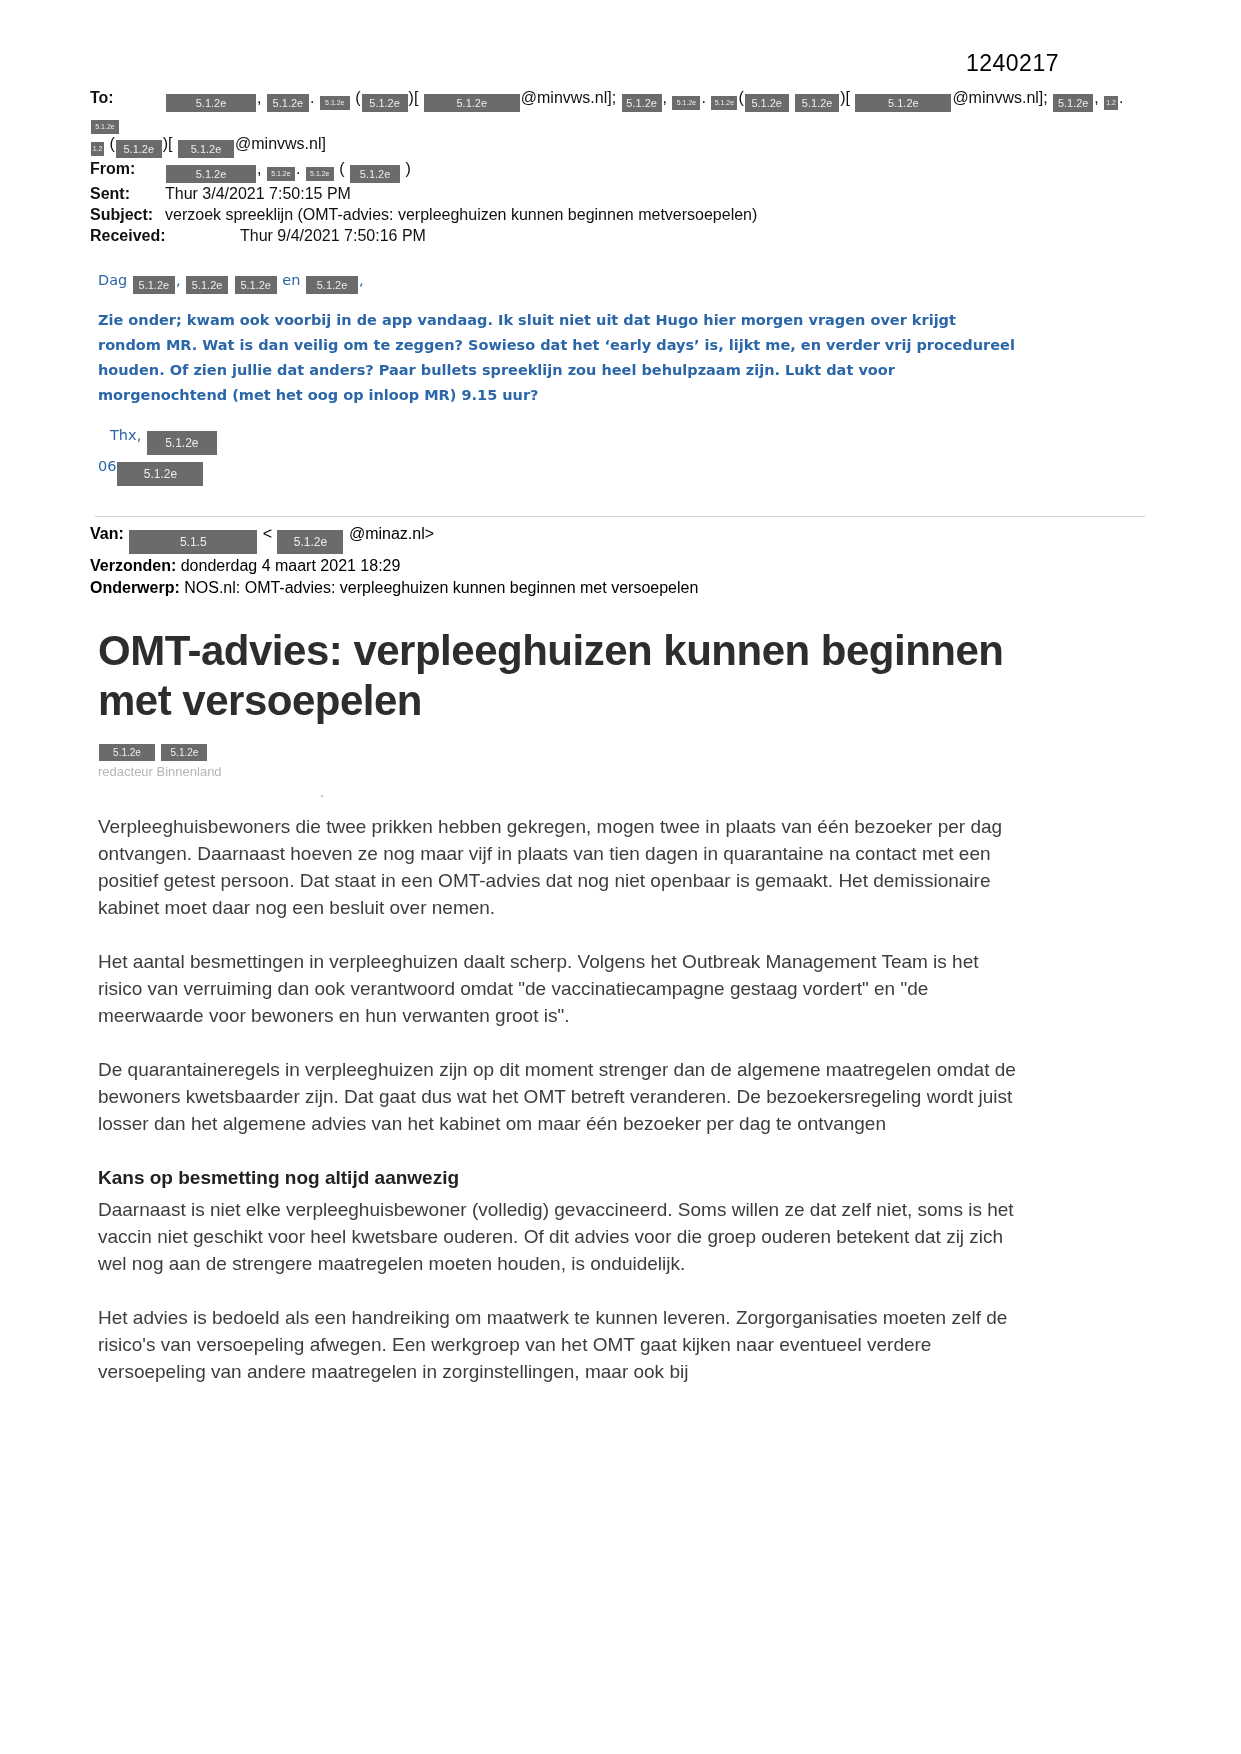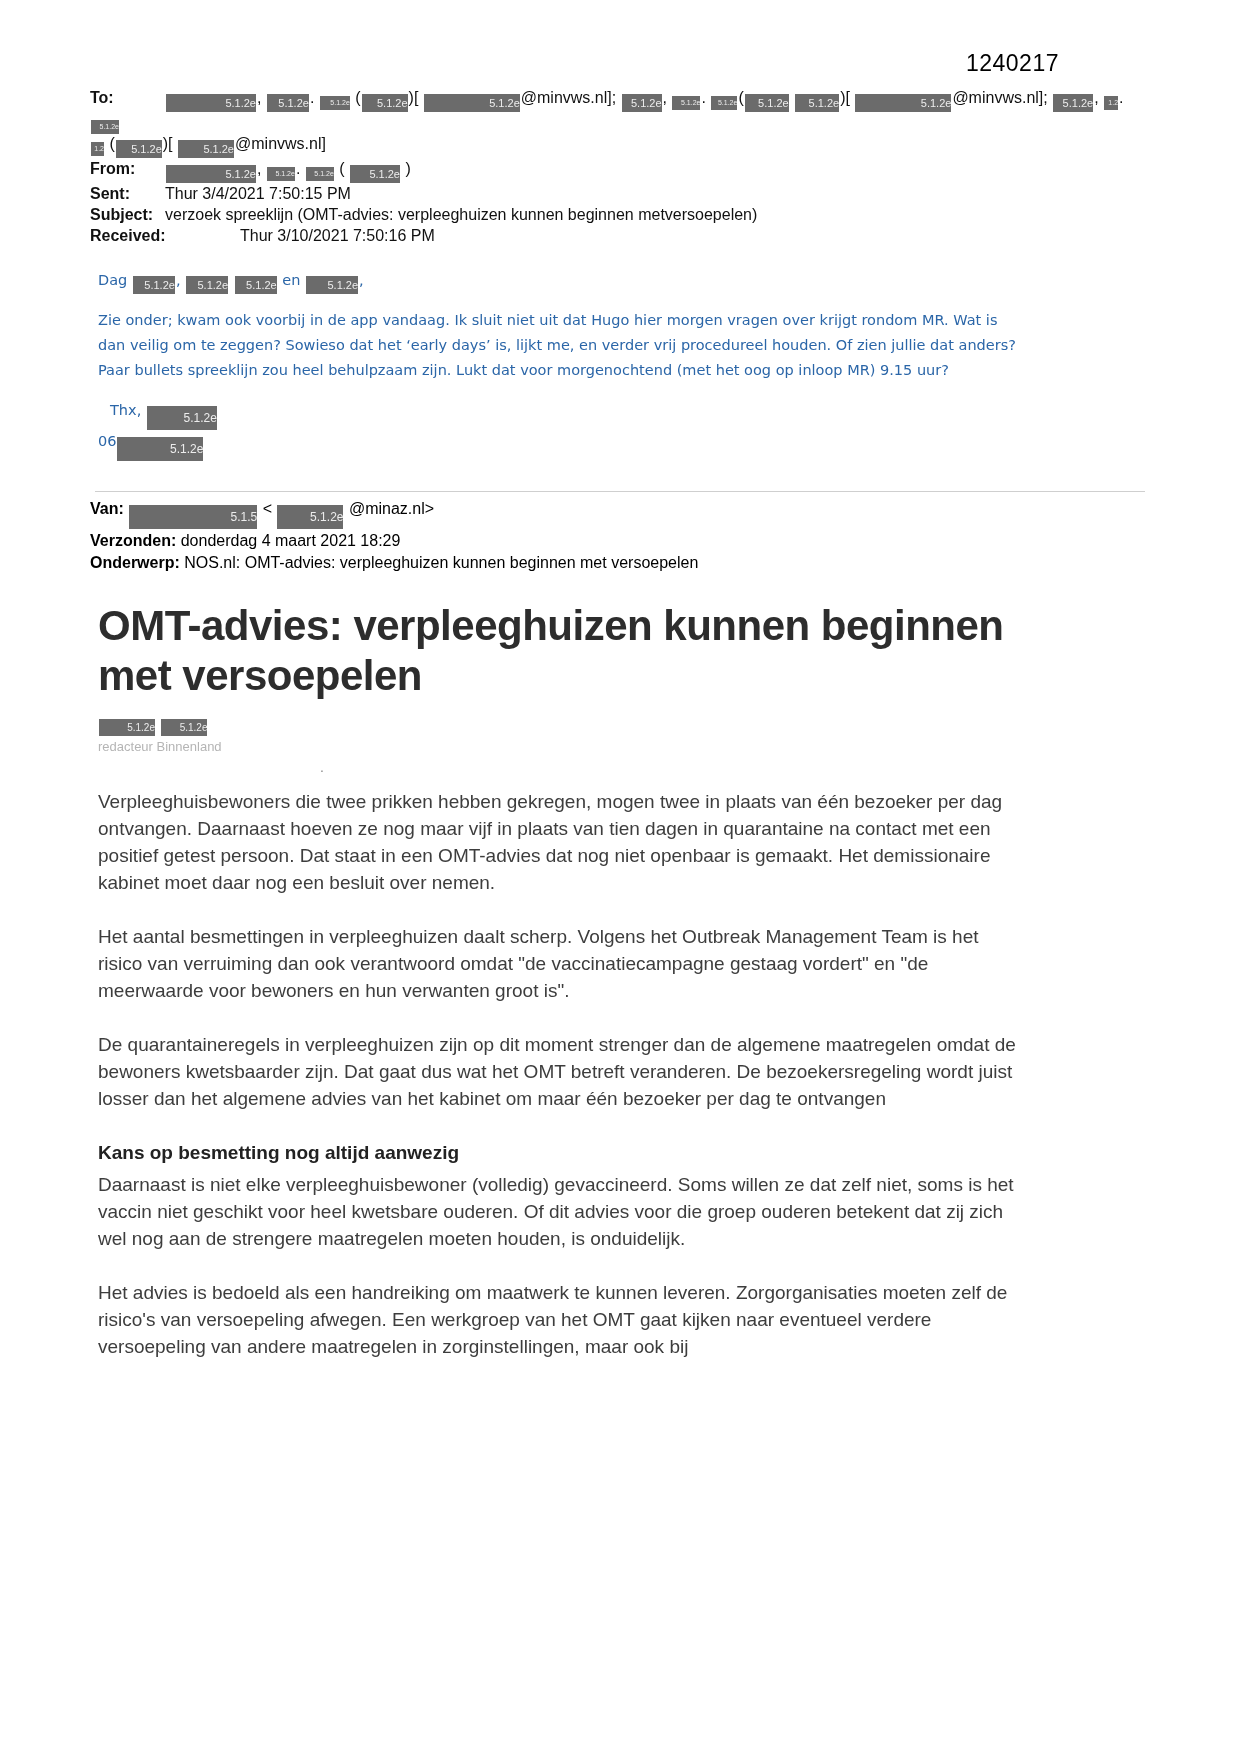--- a/index.html
+++ b/index.html
@@ -28,38 +28,38 @@
   .hlabel{display:inline-block;width:75px;font-weight:bold;vertical-align:top;}
   .hlabel.wide{width:150px;}
   .hval{display:inline;}
   
   .redact{
     display:inline-block;
     background:#6b6b6b;
     color:#ededed;
     font-size:11px;
     line-height:18px;
-    text-align:right;
+    text-align:center;
     vertical-align:-4px;
     font-family:"Liberation Sans", sans-serif;
     margin:0 1px;
   }
   .redact.sm{font-size:7px;line-height:14px;vertical-align:-2px;}
   .redact.tall{font-size:12px;line-height:24px;vertical-align:-7px;}
   .tseg{white-space:pre-wrap;}
   
   .blue-block{
     font-family:"DejaVu Sans", sans-serif;
     color:#2b66a8;
     font-size:14.5px;
     margin-top:26px;
     width:930px;
   }
   .greeting{margin:0 0 14px 8px;}
-  .blue-para{margin:0 0 16px 8px;line-height:25px;}
+  .blue-para{margin:0 0 16px 8px;line-height:25px;font-weight:bold;}
   .signoff{margin:0 0 0 20px;line-height:23px;}
   .phone{margin:0 0 0 8px;line-height:23px;}
   
   .divider{
     border:none;
     border-top:1px solid #cfcfcf;
     margin:30px 0 6px 5px;
     width:1050px;
   }
   
@@ -113,21 +113,21 @@
     <div class="hdr-row">
       <span class="hlabel">From:</span><span class="hval"><span class="redact" style="min-width: 90px;">5.1.2e</span><span class="tseg">, </span><span class="redact sm" style="min-width: 28px;">5.1.2e</span><span class="tseg">. </span><span class="redact sm" style="min-width: 28px;">5.1.2e</span><span class="tseg"> ( </span><span class="redact" style="min-width: 50px;">5.1.2e</span><span class="tseg"> )</span></span>
     </div>
     <div class="hdr-row">
       <span class="hlabel">Sent:</span><span class="hval">Thur 3/4/2021 7:50:15 PM</span>
     </div>
     <div class="hdr-row">
       <span class="hlabel">Subject:</span><span class="hval">verzoek spreeklijn (OMT-advies: verpleeghuizen kunnen beginnen metversoepelen)</span>
     </div>
     <div class="hdr-row">
-      <span class="hlabel wide">Received:</span><span class="hval">Thur 3/10/2021 7:50:16 PM</span>
+      <span class="hlabel wide">Received:</span><span class="hval">Thur 9/4/2021 7:50:16 PM</span>
     </div>
   </div>
 
   <div class="blue-block">
     <p class="greeting"><span class="tseg">Dag </span><span class="redact" style="min-width: 42px;">5.1.2e</span><span class="tseg">, </span><span class="redact" style="min-width: 42px;">5.1.2e</span><span class="tseg"> </span><span class="redact" style="min-width: 42px;">5.1.2e</span><span class="tseg"> en </span><span class="redact" style="min-width: 52px;">5.1.2e</span><span class="tseg">,</span></p>
     <p class="blue-para">Zie onder; kwam ook voorbij in de app vandaag. Ik sluit niet uit dat Hugo hier morgen vragen over krijgt rondom MR. Wat is dan veilig om te zeggen? Sowieso dat het ‘early days’ is, lijkt me, en verder vrij procedureel houden. Of zien jullie dat anders? Paar bullets spreeklijn zou heel behulpzaam zijn. Lukt dat voor morgenochtend (met het oog op inloop MR) 9.15 uur?</p>
     <p class="signoff"><span class="tseg">Thx, </span><span class="redact tall" style="min-width: 70px;">5.1.2e</span></p>
     <p class="phone"><span class="tseg">06</span><span class="redact tall" style="min-width: 86px;">5.1.2e</span></p>
   </div>
 

